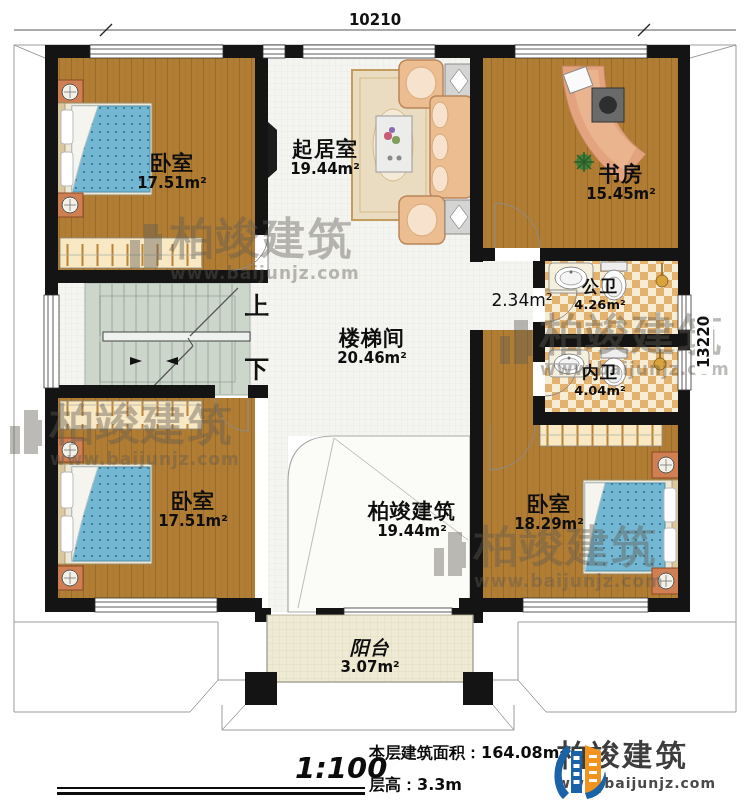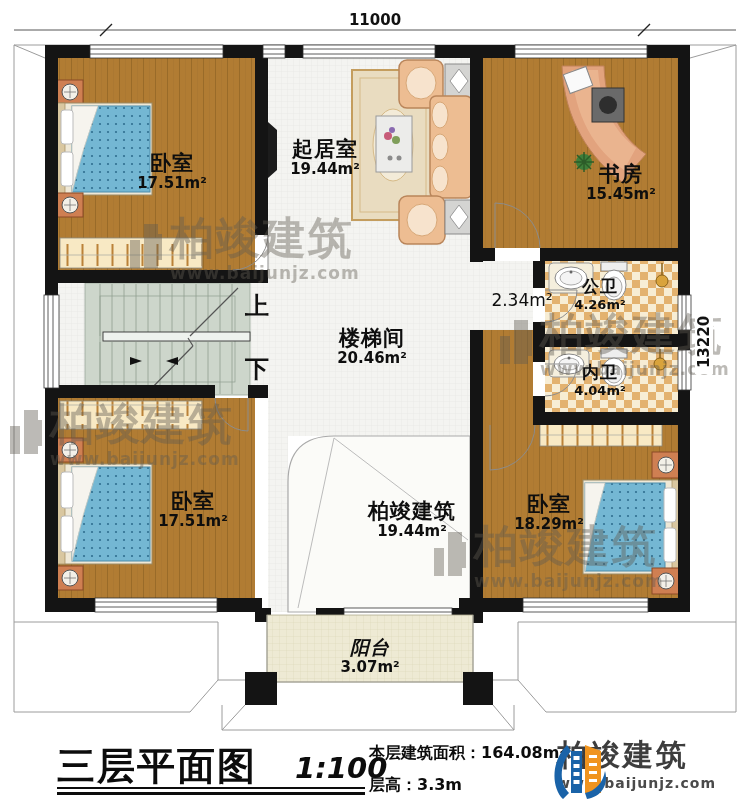--- a/index.html
+++ b/index.html
@@ -353,21 +353,21 @@
         <i class="b1"></i>
         <i class="b2"></i>
         <i class="b3"></i>
       </span>
   <span class="wm-txt">
         <span class="wm-name">柏竣建筑</span>
   <span class="wm-url">www.baijunjz.com</span>
       </span>
 </div>
 
-<div class="dim" id="dim-top">11000</div>
+<div class="dim" id="dim-top">10210</div>
 <div class="dim" id="dim-right">13220</div>
 
 <div class="lbl" style="left:172px;top:152px;">
   <span class="nm">卧室</span>
       <span class="ar">17.51m²</span>
     </div>
 <div class="lbl" style="left:325px;top:138px;">
   <span class="nm">起居室</span>
       <span class="ar">19.44m²</span>
     </div>
@@ -404,21 +404,20 @@
     </div>
 <div class="lbl" style="left:370px;top:638px;">
   <span class="nm" style="font-size:19px;font-style:italic;">阳台</span>
       <span class="ar">3.07m²</span>
     </div>
 
 <div class="updown" style="left:257px;top:306px;">上</div>
 <div class="updown" style="left:257px;top:369px;">下</div>
 
 <div id="footer">
-  <div id="plan-title">三层平面图</div>
   <div id="plan-scale">1:100</div>
   <div class="rule" id="rule1"></div>
   <div class="rule" id="rule2"></div>
   <div id="info">
     <div class="row"><span>本层建筑面积：</span><span>164.08m²</span></div>
     <div class="row"><span>层高：</span><span>3.3m</span></div>
   </div>
   <div id="logo">
     <svg width="62" height="66" viewBox="0 0 62 66">
       <path d="M14,62 C2,50 2,24 18,8 L22,14 C10,28 10,46 20,56 Z" fill="#1a63a8"></path>

